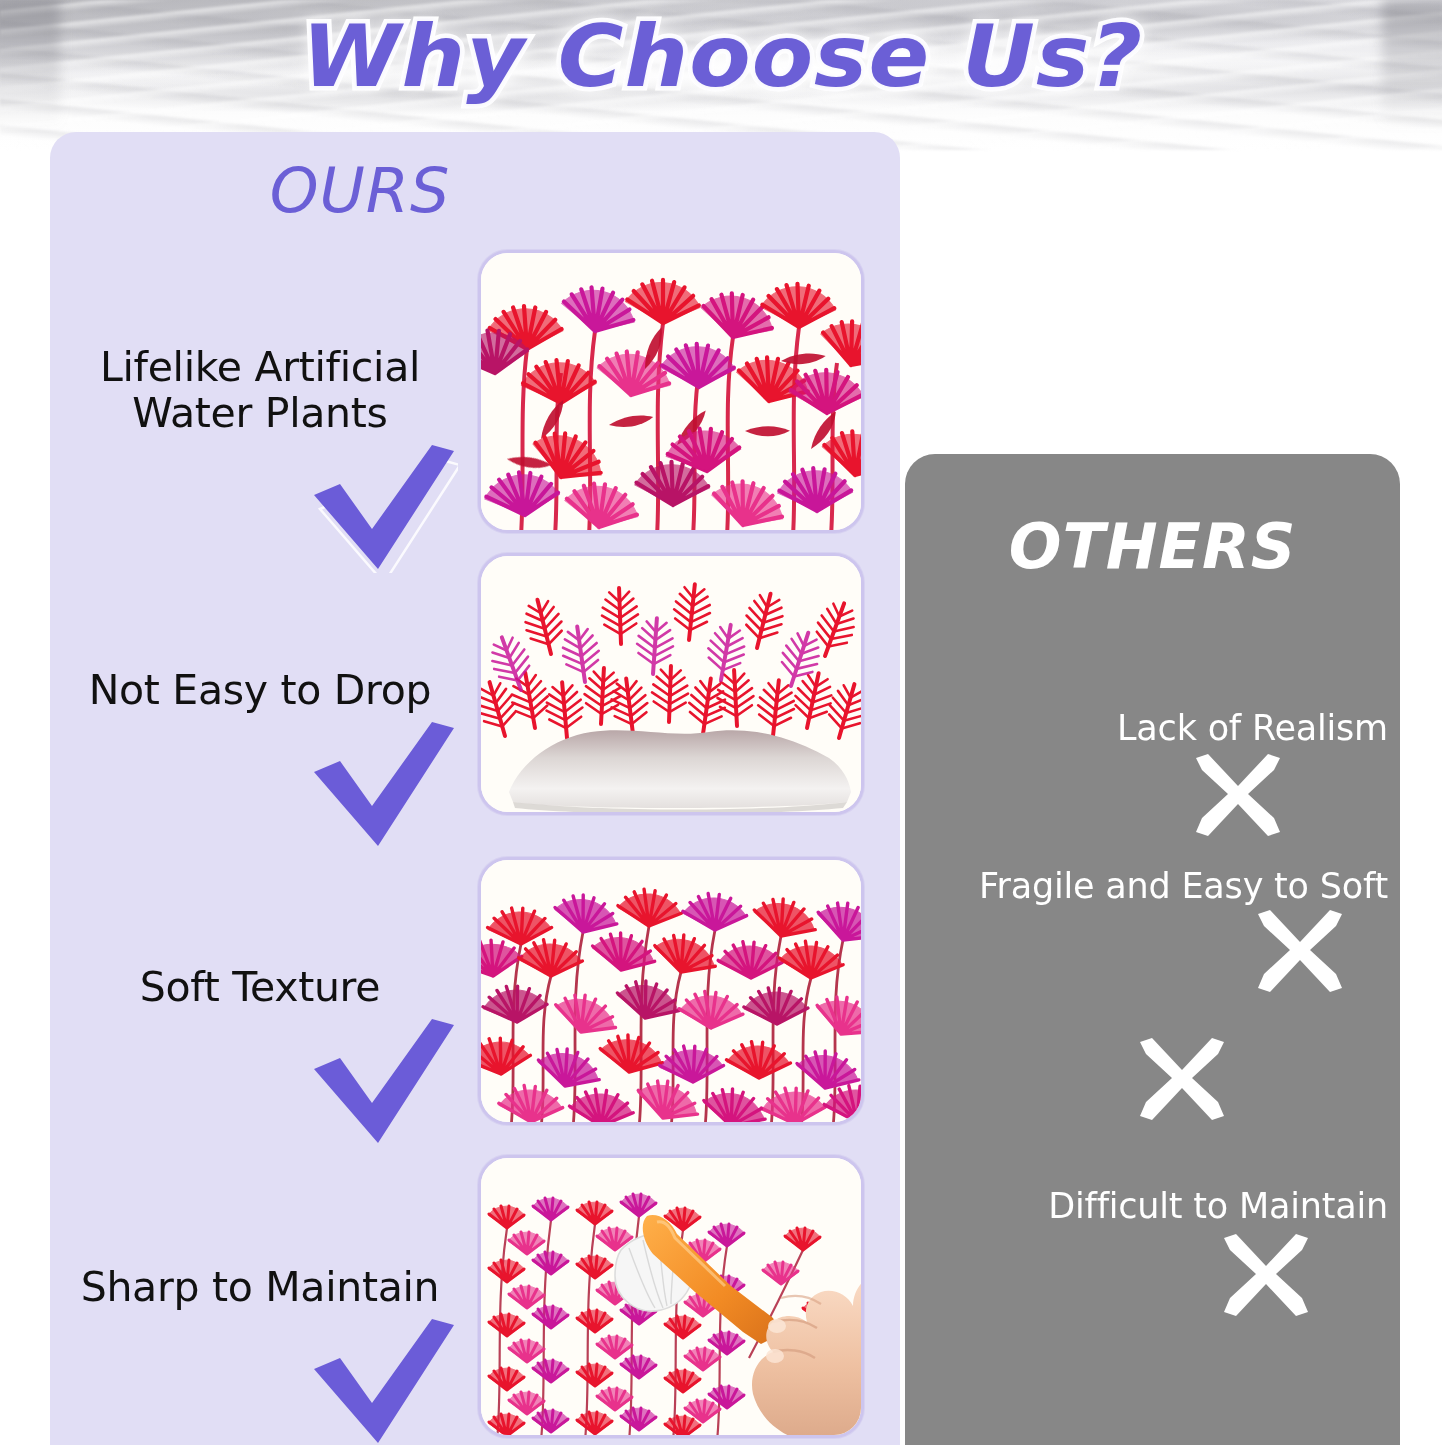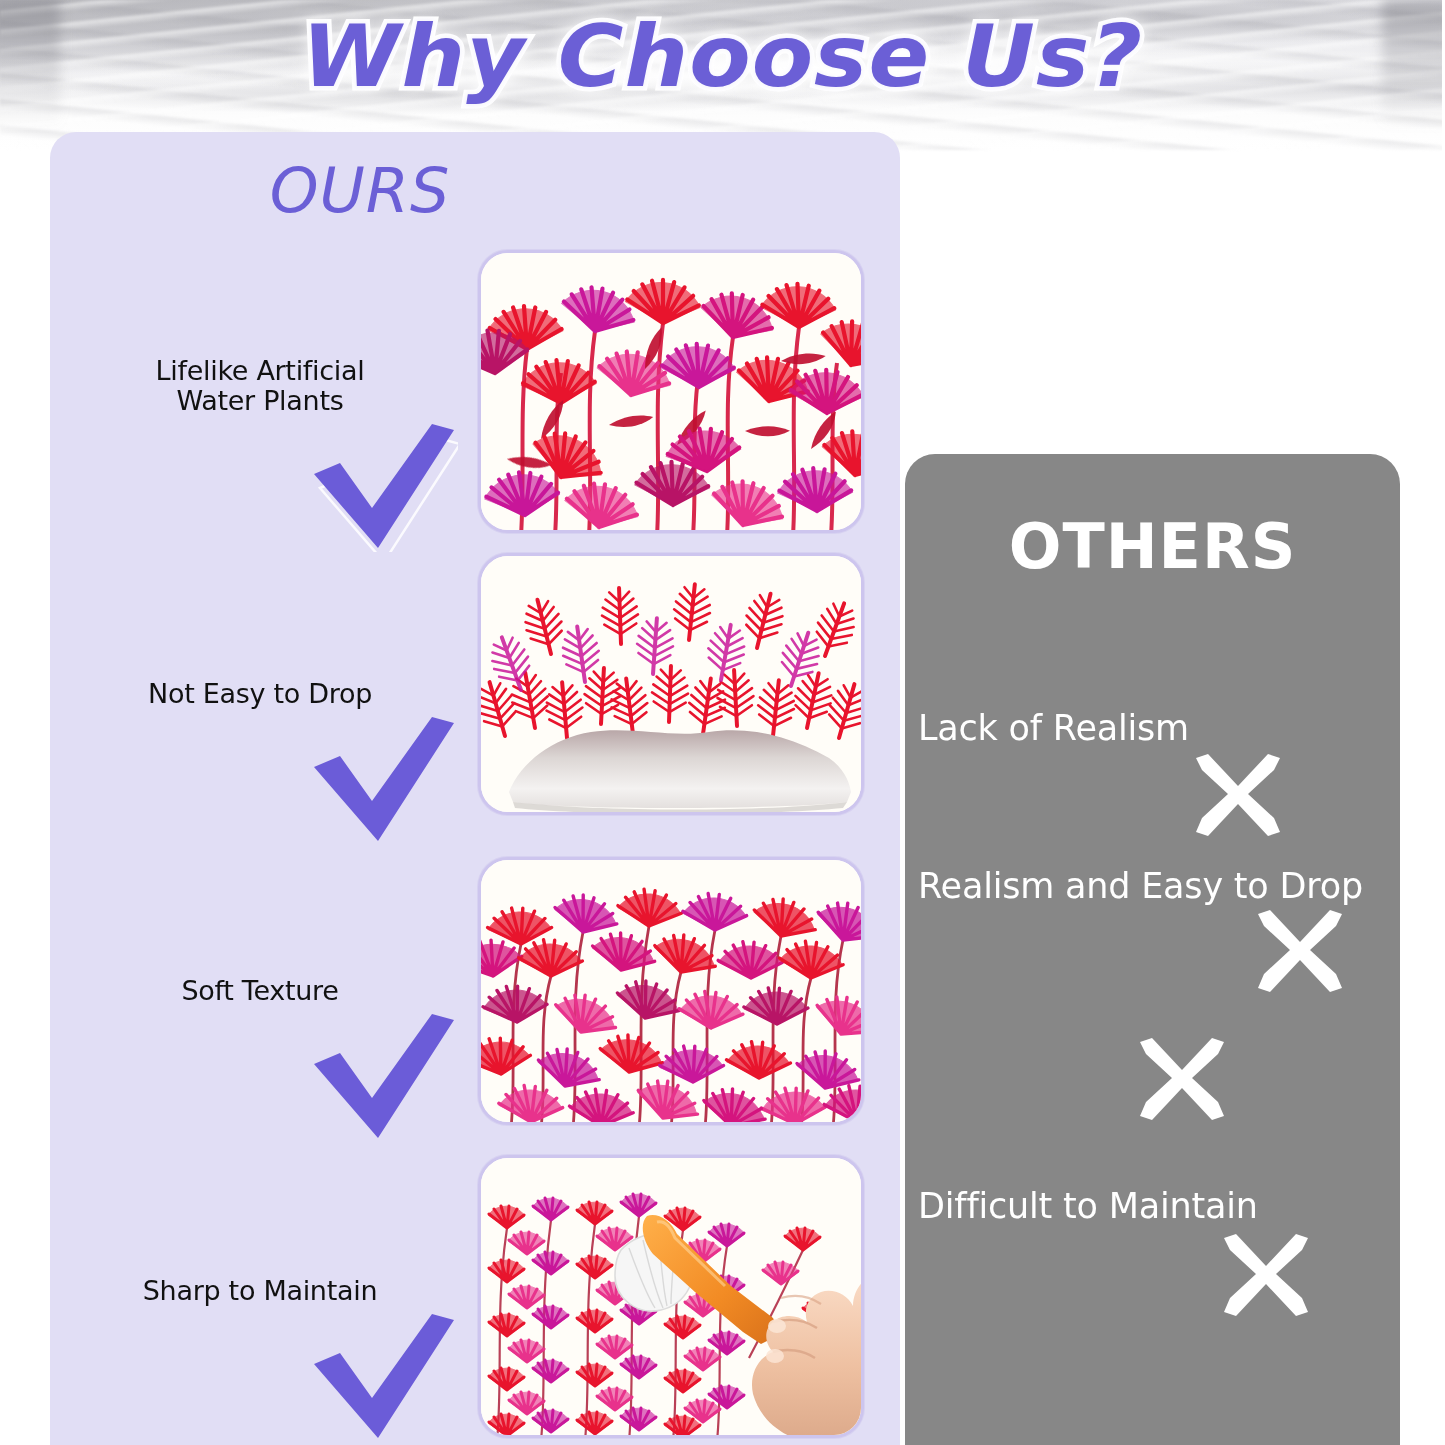--- a/index.html
+++ b/index.html
@@ -124,40 +124,40 @@
   }
   .others-head {
     position: absolute;
     top: 56px;
     left: 0;
     width: 495px;
     text-align: center;
     font-family: "DejaVu Sans", sans-serif;
     font-size: 62px;
     font-weight: 700;
+    font-style: italic;
     color: #ffffff;
     letter-spacing: 1px;
   }
 
   
   .feature-row {
     position: absolute;
     left: 60px;
     width: 400px;
     z-index: 4;
   }
   .feature-label {
     font-family: "DejaVu Sans", sans-serif;
-    font-size: 27px;
+    font-size: 41px;
     font-weight: 400;
     color: #111111;
     line-height: 1.12;
     text-align: center;
     letter-spacing: -0.3px;
-    margin-top: 11px;
   }
   .check-holder {
     position: relative;
     height: 132px;
     margin-top: 6px;
   }
   .check-svg {
     position: absolute;
     right: 2px;
     top: 0;
@@ -180,21 +180,21 @@
   .other-row {
     position: absolute;
     z-index: 5;
     width: 470px;
     left: 918px;
   }
   .other-label {
     font-family: "DejaVu Sans", sans-serif;
     font-size: 35px;
     color: #ffffff;
-    text-align: left;
+    text-align: right;
     letter-spacing: -0.2px;
     white-space: nowrap;
   }
   .x-holder { position: relative; height: 86px; }
   .x-svg { position: absolute; }
 </style>
 </head>
 <body>
 
 <div id="stage">
@@ -596,21 +596,21 @@
   <div class="other-row" style="top:708px">
     <div class="other-label">Lack of Realism</div>
     <div class="x-holder">
       <svg class="x-svg" style="left:268px; top:6px" width="96" height="82" viewBox="0 0 96 82">
         <path d="M10 4 L22 0 L52 32 L82 0 L94 4 L88 16 L62 40 L88 64 L94 78 L82 82 L52 50 L22 82 L10 78 L16 64 L42 40 L16 16 Z" fill="#ffffff"></path>
       </svg>
     </div>
   </div>
 
   <div class="other-row" style="top:866px">
-    <div class="other-label">Realism and Easy to Drop</div>
+    <div class="other-label">Fragile and Easy to Soft</div>
     <div class="x-holder">
       <svg class="x-svg" style="left:330px; top:4px" width="96" height="82" viewBox="0 0 96 82">
         <path d="M10 4 L22 0 L52 32 L82 0 L94 4 L88 16 L62 40 L88 64 L94 78 L82 82 L52 50 L22 82 L10 78 L16 64 L42 40 L16 16 Z" fill="#ffffff"></path>
       </svg>
     </div>
   </div>
 
   <div class="other-row" style="top:1026px">
     <div class="x-holder">
       <svg class="x-svg" style="left:212px; top:12px" width="96" height="82" viewBox="0 0 96 82">

